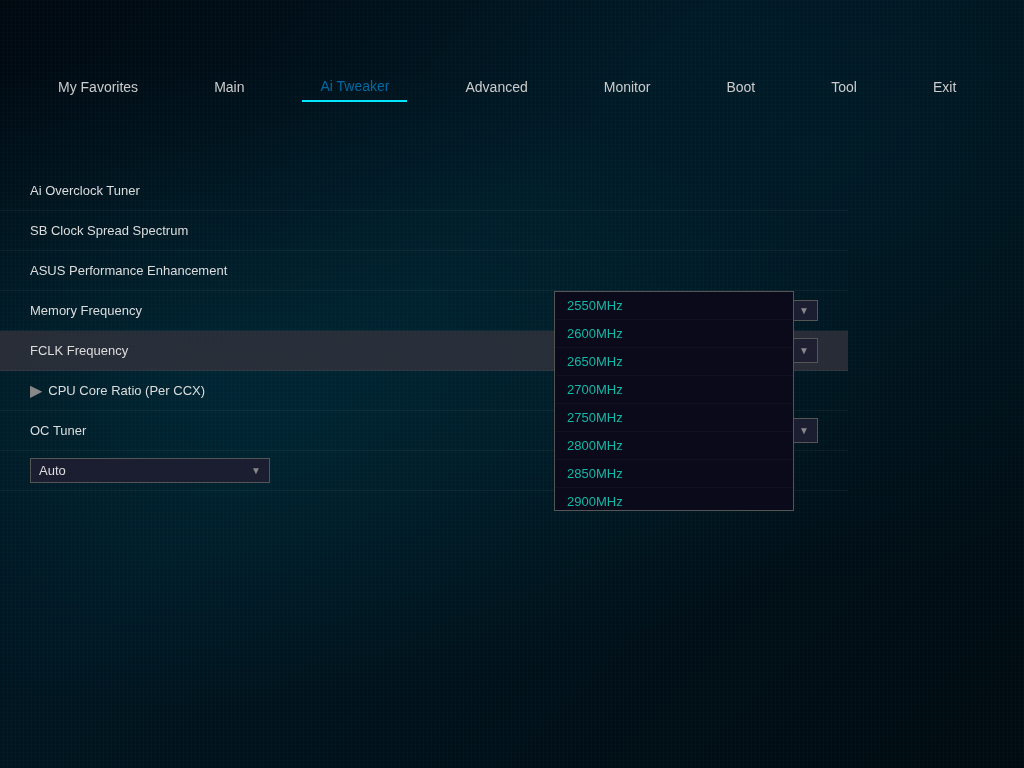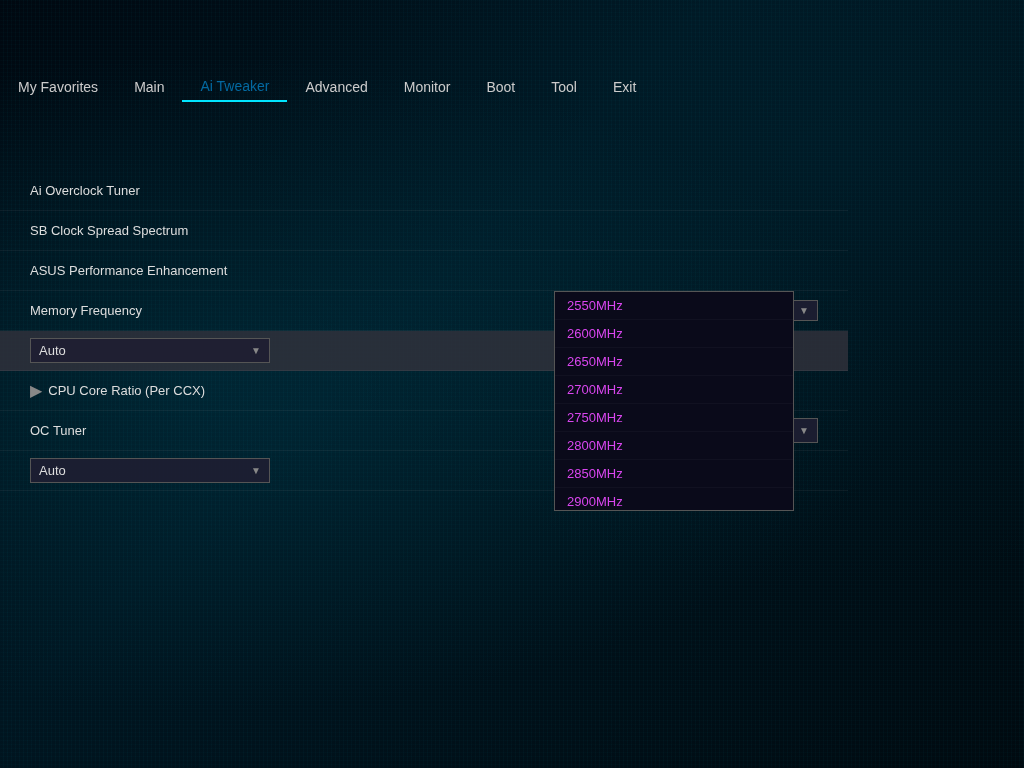--- a/index.html
+++ b/index.html
@@ -120,20 +120,21 @@
     }
     .nav-item {
       padding: 0 18px;
       display: flex;
       align-items: center;
       color: #ccc;
       font-size: 14px;
       cursor: pointer;
       position: relative;
       white-space: nowrap;
+      margin-left: 40px;
     }
     .nav-item.active {
       color: #0369a1;
       border-bottom: 2px solid #00e5ff;
     }
 
     
     .main-content {
       display: flex;
       flex: 1;
@@ -217,21 +218,21 @@
       width: 6px;
     }
     .dropdown-overlay::-webkit-scrollbar-track {
       background: #111;
     }
     .dropdown-overlay::-webkit-scrollbar-thumb {
       background: #444;
     }
     .dropdown-item {
       padding: 6px 12px;
-      color: #d946ef;
+      color: #14b8a6;
       font-size: 13px;
       cursor: pointer;
       border-bottom: 1px solid rgba(255,255,255,0.03);
     }
 
     
     .info-bar {
       padding: 8px 15px;
       display: flex;
       align-items: center;
@@ -460,20 +461,21 @@
 
         <div class="setting-item" style="position:relative;">
           <span class="setting-label">Memory Frequency</span>
           <div class="setting-value" style="position:relative;">
             <span></span>
             <span class="dropdown-arrow">▼</span>
           </div>
         </div>
 
         <div class="setting-item highlighted">
+          <span class="setting-label">FCLK Frequency</span>
           <div class="setting-value">
             <span>Auto</span>
             <span class="dropdown-arrow">▼</span>
           </div>
         </div>
 
 
         <div class="setting-item">
           <span class="expand-arrow">▶</span>
           <span class="setting-label">CPU Core Ratio (Per CCX)</span>

